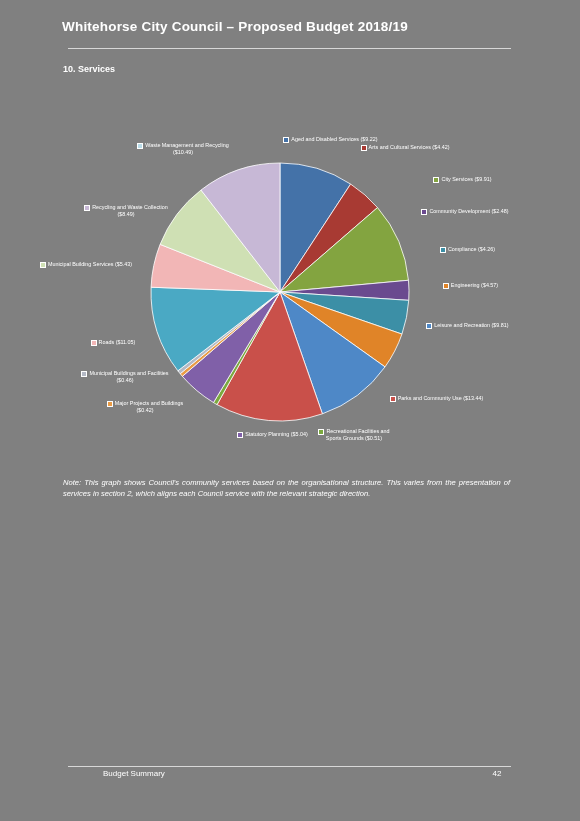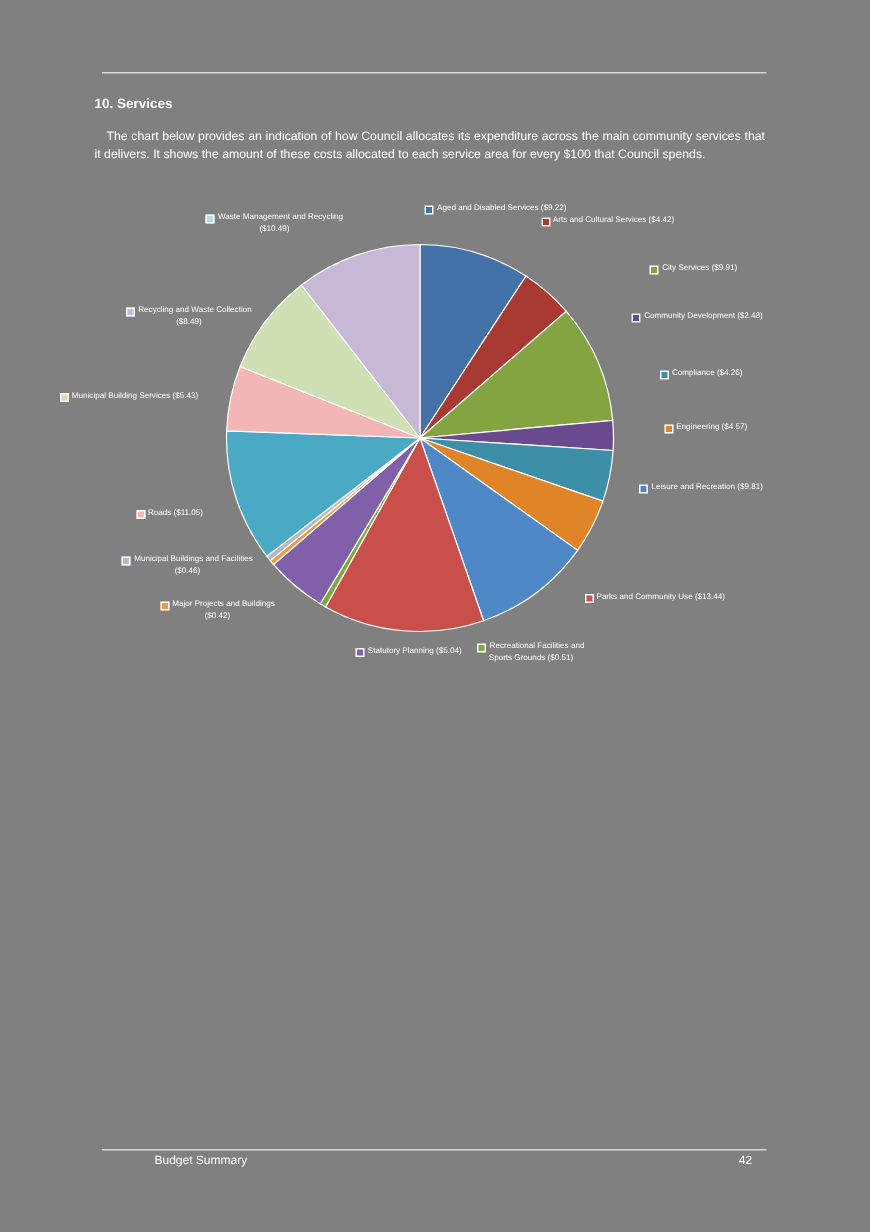--- a/index.html
+++ b/index.html
@@ -138,24 +138,24 @@
   }
   .pie-label .ltext {
     vertical-align: middle;
   }
 </style>
 </head>
 <body>
 
 <div id="page">
 
+  <div class="doc-title">Whitehorse City Council – Proposed Budget 2018/19</div>
   <div class="header-rule"></div>
 
   <div class="section-heading">10.  Services</div>
-  <div class="intro-paragraph">The chart below provides an indication of how Council allocates its expenditure across the main community services that it delivers. It shows the amount of these costs allocated to each service area for every $100 that Council spends.</div>
 
   <div id="chart-area">
     <svg id="pie-svg" viewBox="0 0 260 262">
       <g id="pie-slices">
           <path d="M 130 131 L 130.00 2.00 A 129 129 0 0 1 200.62 23.05 Z" fill="#4472a8" stroke="#ffffff" stroke-width="0.8"></path>
           <path d="M 130 131 L 200.62 23.05 A 129 129 0 0 1 227.51 46.55 Z" fill="#a83a33" stroke="#ffffff" stroke-width="0.8"></path>
           <path d="M 130 131 L 227.51 46.55 A 129 129 0 0 1 258.46 119.26 Z" fill="#83a440" stroke="#ffffff" stroke-width="0.8"></path>
           <path d="M 130 131 L 258.46 119.26 A 129 129 0 0 1 258.73 139.34 Z" fill="#6a4a8f" stroke="#ffffff" stroke-width="0.8"></path>
           <path d="M 130 131 L 258.73 139.34 A 129 129 0 0 1 251.94 173.09 Z" fill="#3c8fa6" stroke="#ffffff" stroke-width="0.8"></path>
           <path d="M 130 131 L 251.94 173.09 A 129 129 0 0 1 235.03 205.90 Z" fill="#e08428" stroke="#ffffff" stroke-width="0.8"></path>
@@ -184,18 +184,19 @@
         <div class="pie-label" style="left: 195px; top: 303px; width: 95px;"><span class="swatch" style="background: rgb(128, 96, 168);"></span><span class="ltext">Statutory Planning ($5.04)</span></div>
         <div class="pie-label" style="left: 70px; top: 272px; width: 90px;"><span class="swatch" style="background: rgb(234, 155, 68);"></span><span class="ltext">Major Projects and Buildings ($0.42)</span></div>
         <div class="pie-label" style="left: 47px; top: 242px; width: 96px;"><span class="swatch" style="background: rgb(180, 185, 197);"></span><span class="ltext">Municipal Buildings and Facilities ($0.46)</span></div>
         <div class="pie-label" style="left: 40px; top: 211px; width: 86px;"><span class="swatch" style="background: rgb(242, 182, 182);"></span><span class="ltext">Roads ($11.05)</span></div>
         <div class="pie-label" style="left: 8px; top: 133px; width: 96px;"><span class="swatch" style="background: rgb(207, 224, 180);"></span><span class="ltext">Municipal Building Services ($5.43)</span></div>
         <div class="pie-label" style="left: 48px; top: 76px; width: 96px;"><span class="swatch" style="background: rgb(199, 184, 214);"></span><span class="ltext">Recycling and Waste Collection ($8.49)</span></div>
         <div class="pie-label" style="left: 103px; top: 14px; width: 100px;"><span class="swatch" style="background: rgb(185, 219, 232);"></span><span class="ltext">Waste Management and Recycling ($10.49)</span></div>
       </div>
   </div>
 
+  <div class="note-paragraph">Note: This graph shows Council's community services based on the organisational structure. This varies from the presentation of services in section 2, which aligns each Council service with the relevant strategic direction.</div>
 
   <div class="footer-rule"></div>
   <div class="footer-left">Budget Summary</div>
   <div class="footer-right">42</div>
 
 </div>
 
 </body></html>

